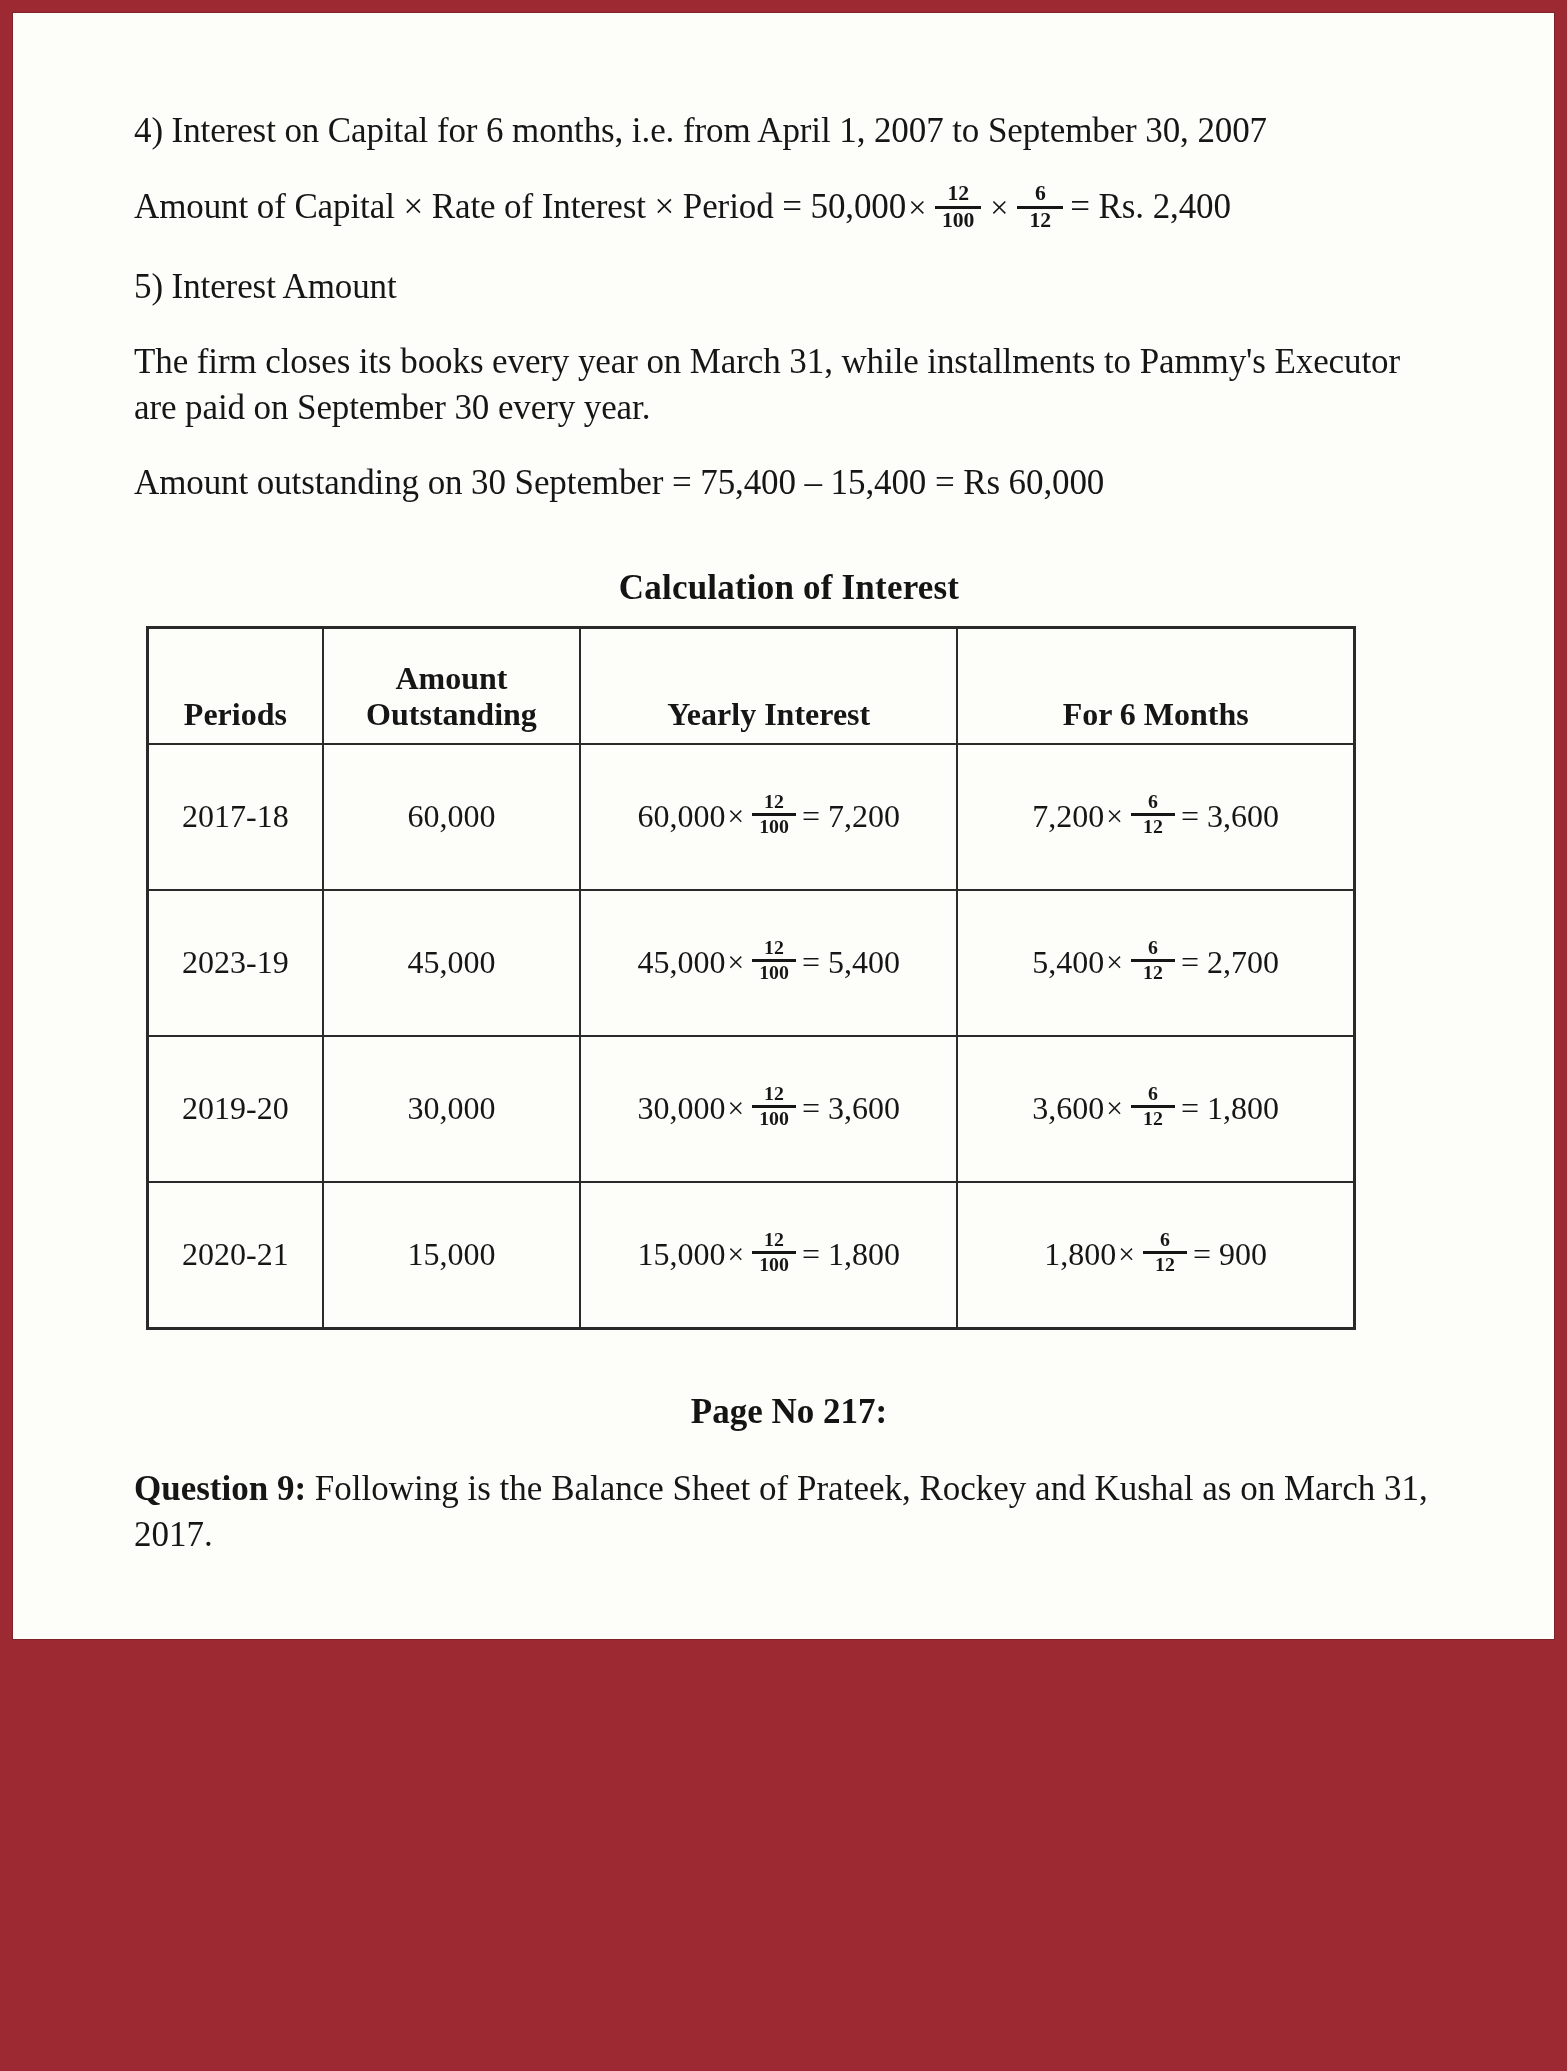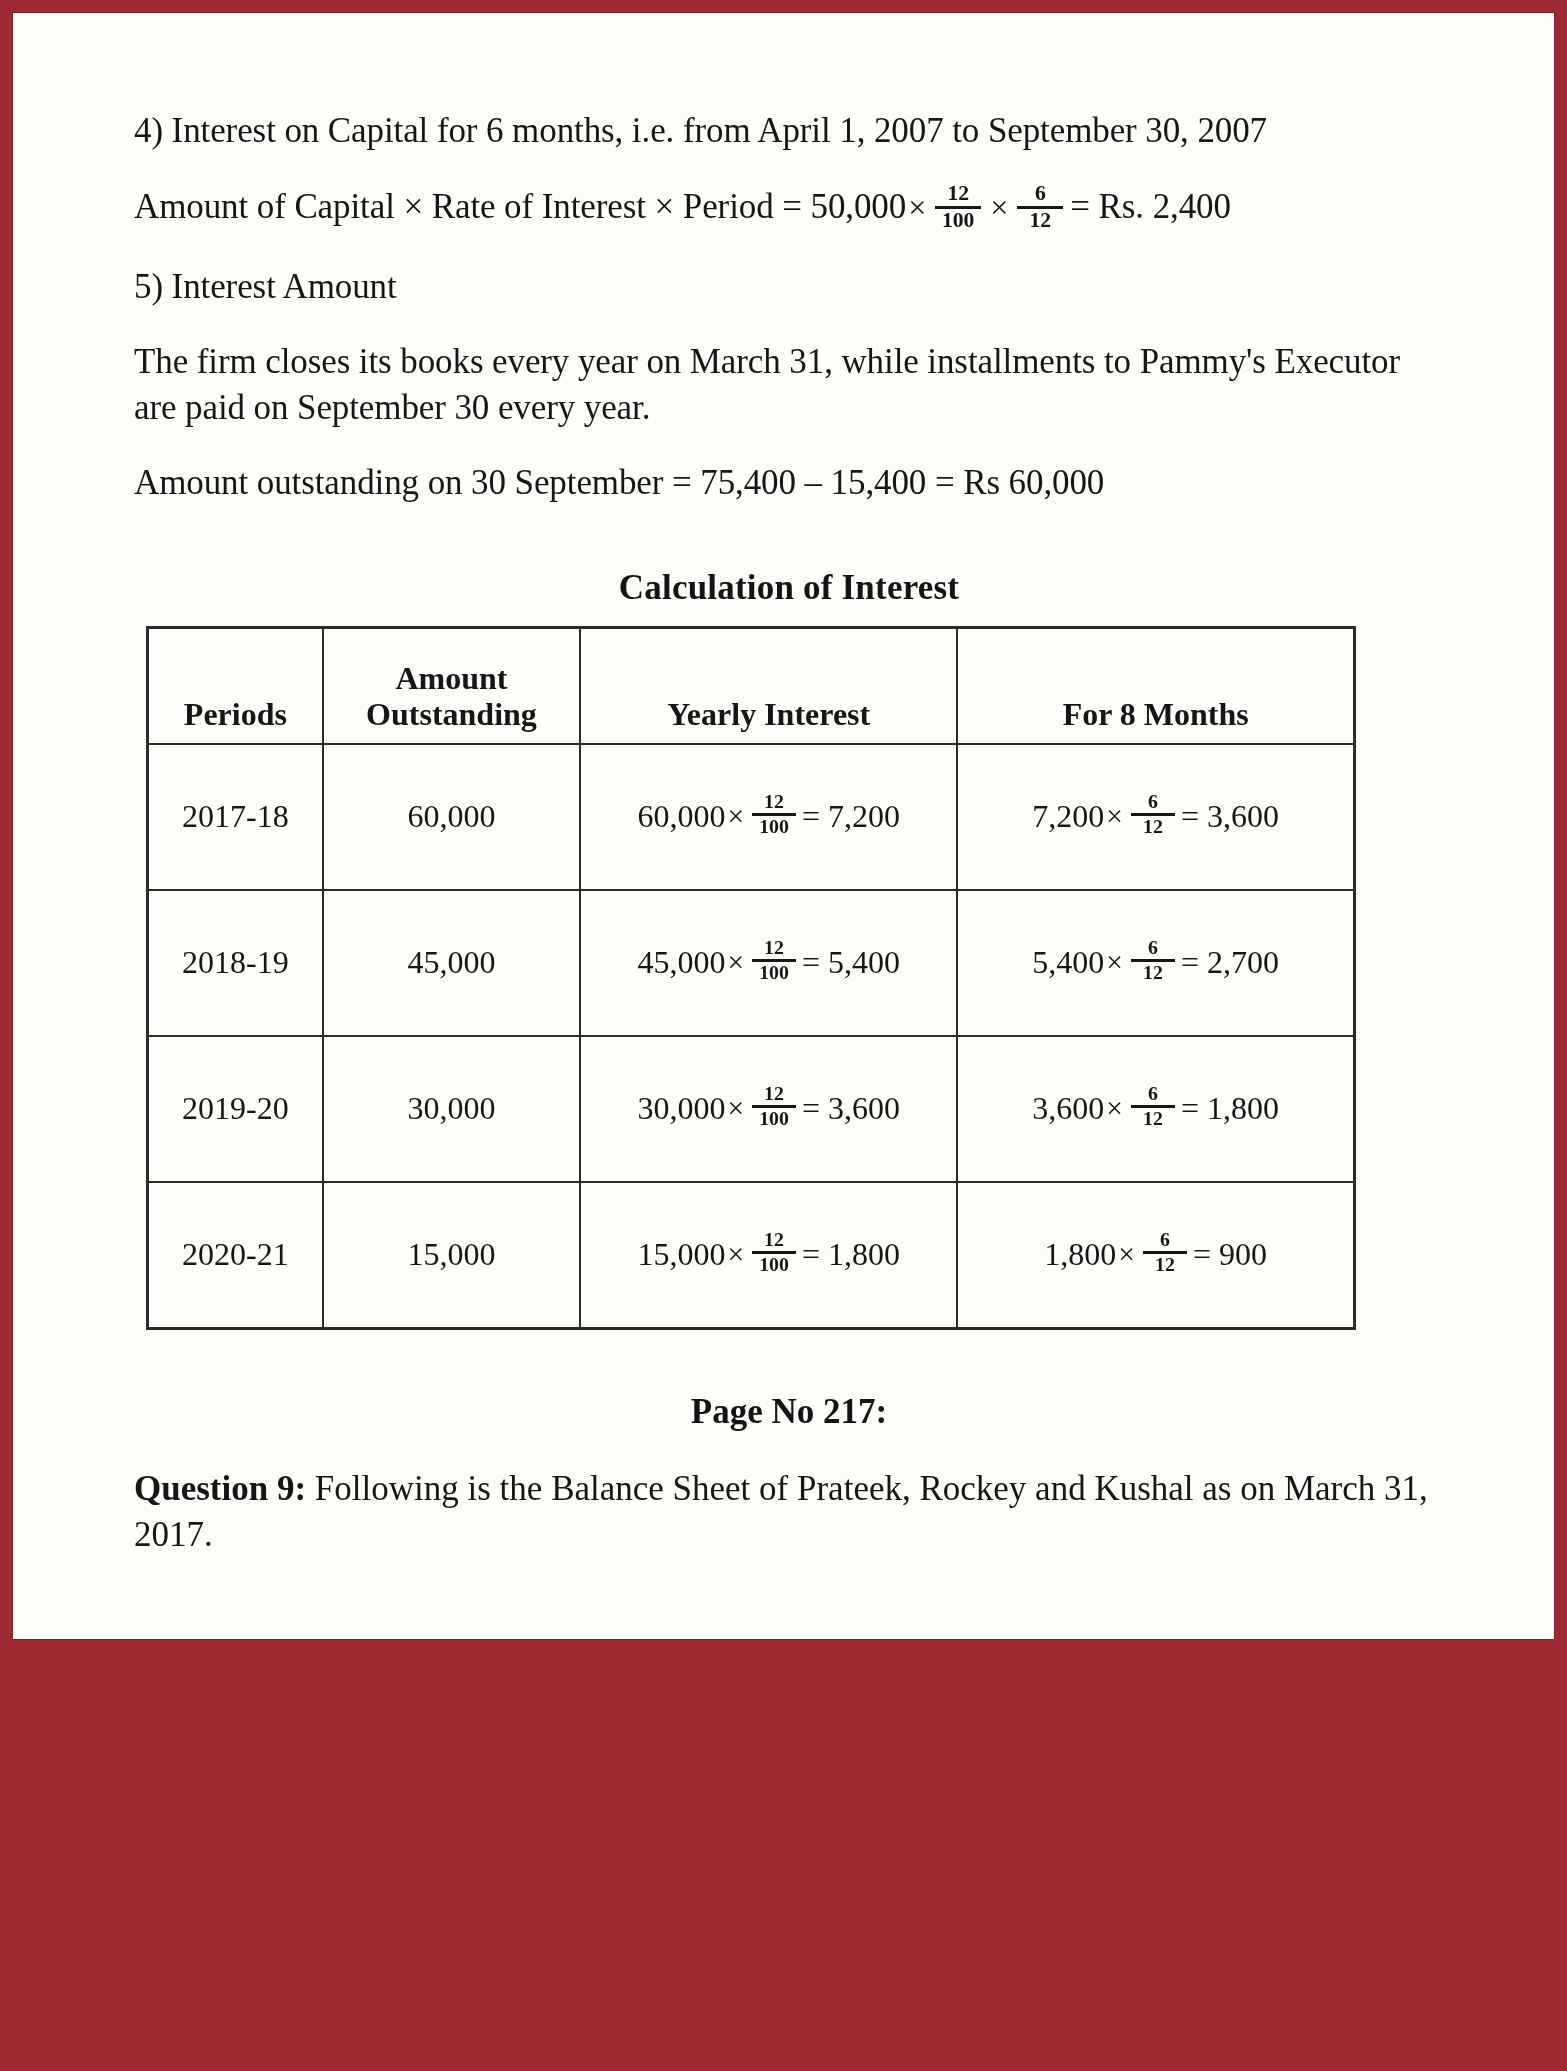--- a/index.html
+++ b/index.html
@@ -183,21 +183,21 @@
           <col class="c-period">
           <col class="c-amount">
           <col class="c-yearly">
           <col class="c-six">
         </colgroup>
         <thead>
           <tr>
             <th>Periods</th>
             <th>Amount Outstanding</th>
             <th>Yearly Interest</th>
-            <th>For 8 Months</th>
+            <th>For 6 Months</th>
           </tr>
         </thead>
         <tbody>
             <tr>
               <td>2017-18</td>
               <td>60,000</td>
               <td><span class="expr">
                   <span>60,000</span>
                   <span class="times">×</span>
                   <span class="frac">
@@ -212,21 +212,21 @@
                   <span class="times">×</span>
                   <span class="frac">
                     <span class="num">6</span>
                     <span class="bar"></span>
                     <span class="den">12</span>
                   </span>
                   <span>= 3,600</span>
                 </span></td>
             </tr>
             <tr>
-              <td>2018-19</td>
+              <td>2023-19</td>
               <td>45,000</td>
               <td><span class="expr">
                   <span>45,000</span>
                   <span class="times">×</span>
                   <span class="frac">
                     <span class="num">12</span>
                     <span class="bar"></span>
                     <span class="den">100</span>
                   </span>
                   <span>= 5,400</span>

